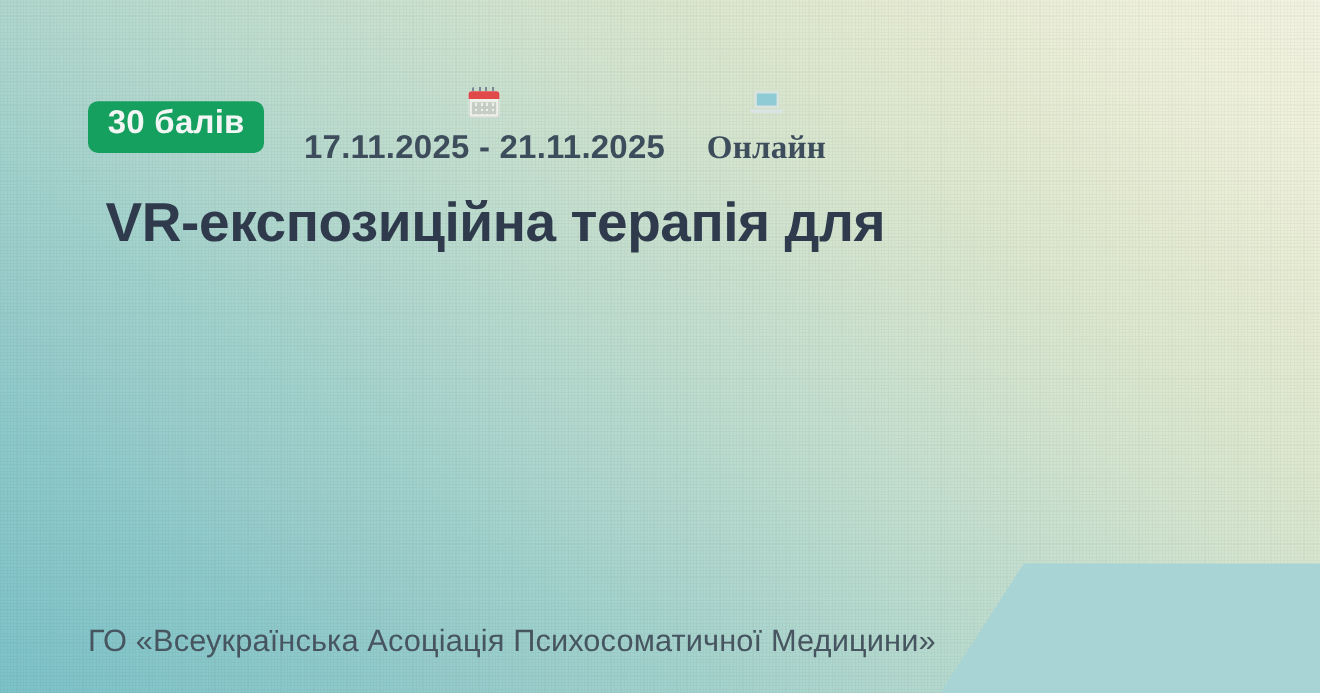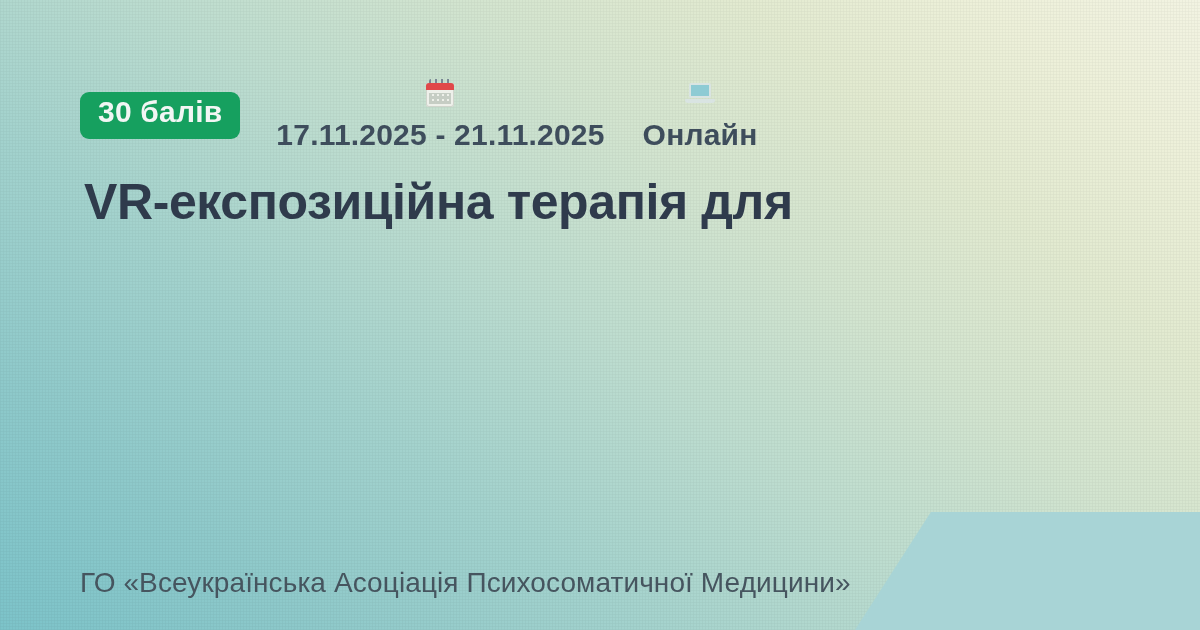--- a/index.html
+++ b/index.html
@@ -91,21 +91,21 @@
     align-items: center;
     gap: 10px;
     color: #3e4d5c;
     font-size: 30px;
     font-weight: 700;
     letter-spacing: .2px;
     flex-direction: column;
   }
 
   #date-item { margin-left: 36px; }
-  #mode-item { margin-left: 38px; }
+  #mode-item { margin-left: 38px; font-family: Liberation Serif, serif; }
 
   
   .glyph {
     position: relative;
     display: inline-block;
     width: 30px;
     height: 30px;
     vertical-align: middle;
     flex: 0 0 auto;
   }
@@ -159,21 +159,21 @@
     left: 0px; top: 21px;
     width: 30px; height: 4px;
     background: #d9e4e2;
     border-radius: 1px 1px 3px 3px;
   }
 
   
   #title {
     position: absolute;
     top: 174px;
-    left: 4px;
+    left: 16px;
     margin: 0;
     color: #2f3b4c;
     font-size: 50px;
     font-weight: 700;
     line-height: 1.13;
     letter-spacing: -0.4px;
     max-width: 900px;
   }
   #title .line { display: block; }
 

